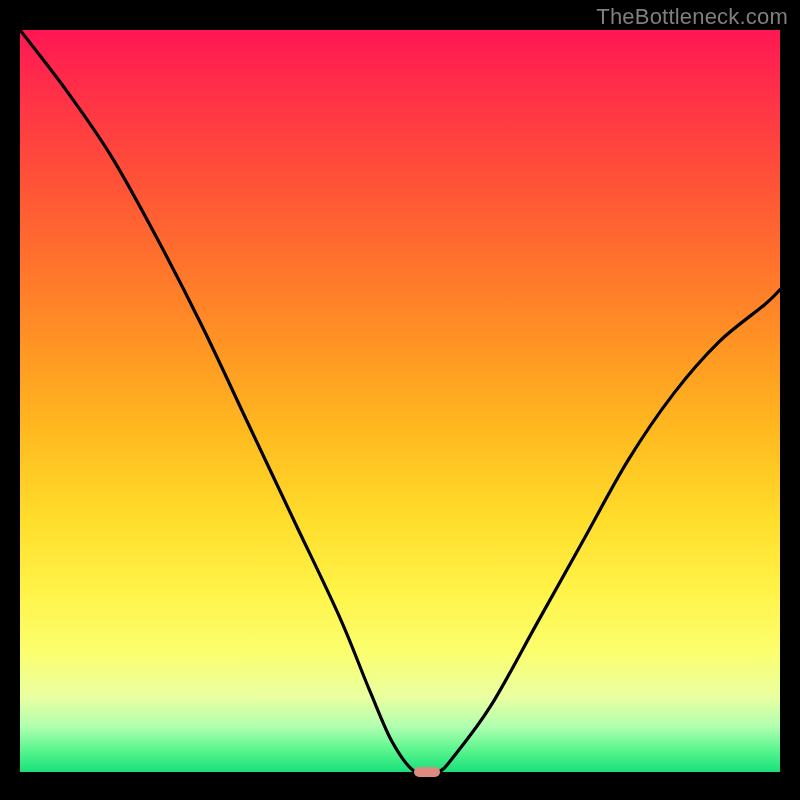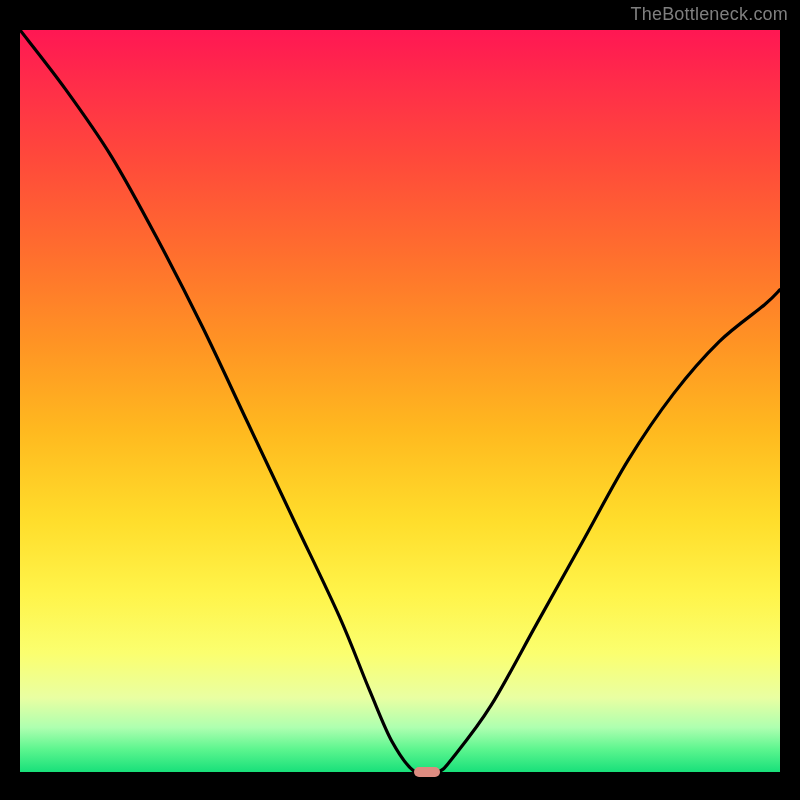--- a/index.html
+++ b/index.html
@@ -54,21 +54,21 @@
     height: 10px;
     border-radius: 5px;
     background: #dd8b80;
     transform: translate(-50%, -50%);
   }
   .watermark {
     position: absolute;
     top: 4px;
     right: 12px;
     color: #7f7f7f;
-    font-size: 18px;
+    font-size: 22px;
     font-weight: 500;
     letter-spacing: 0.2px;
     white-space: nowrap;
   }
 </style>
 </head>
 <body>
 
 <div class="stage">
 

